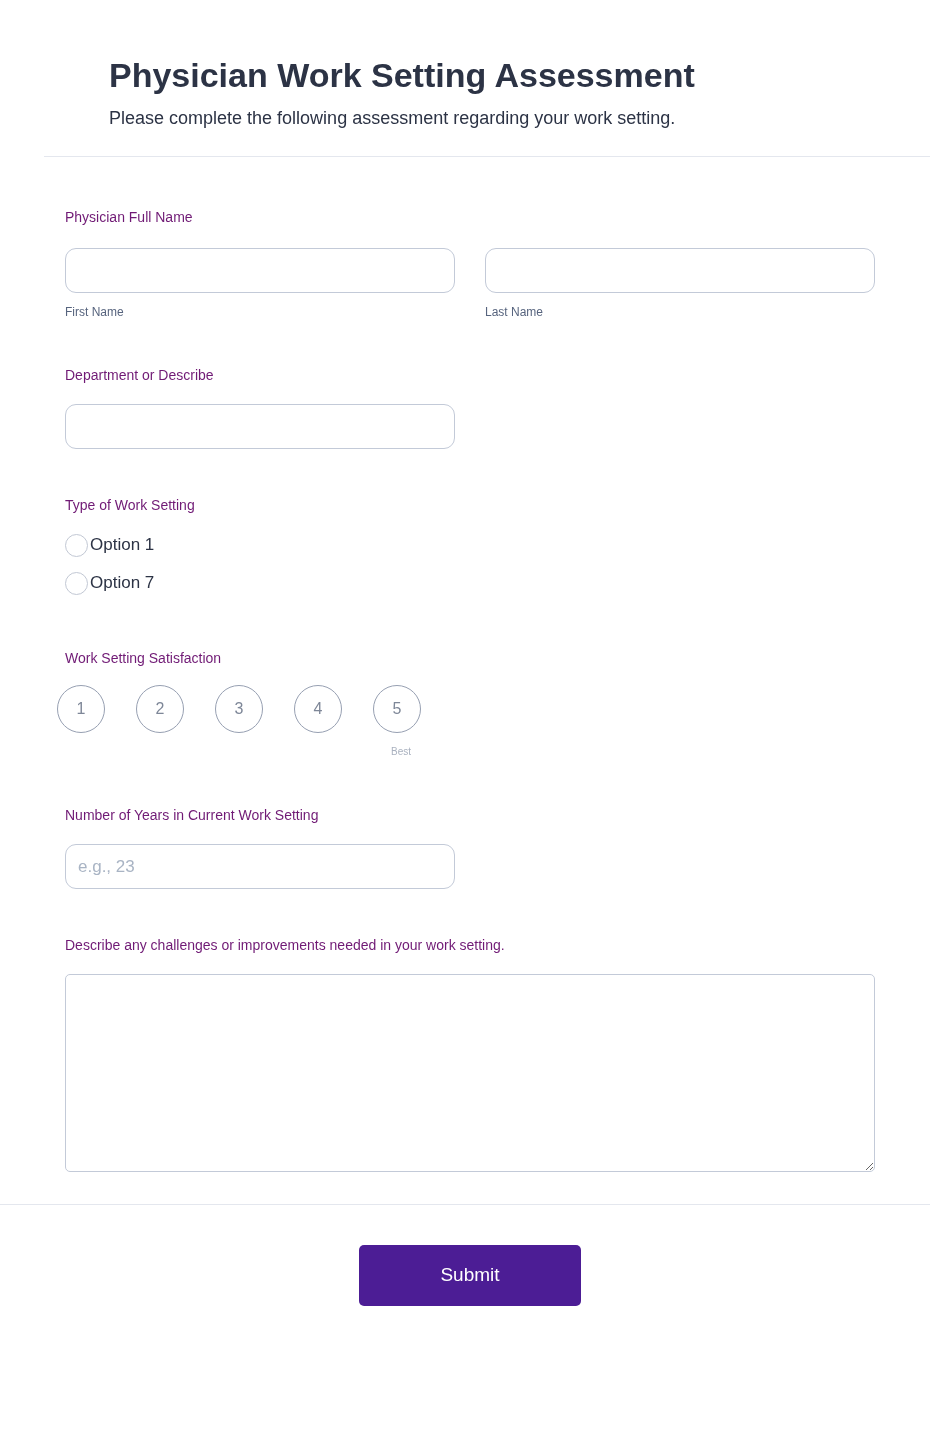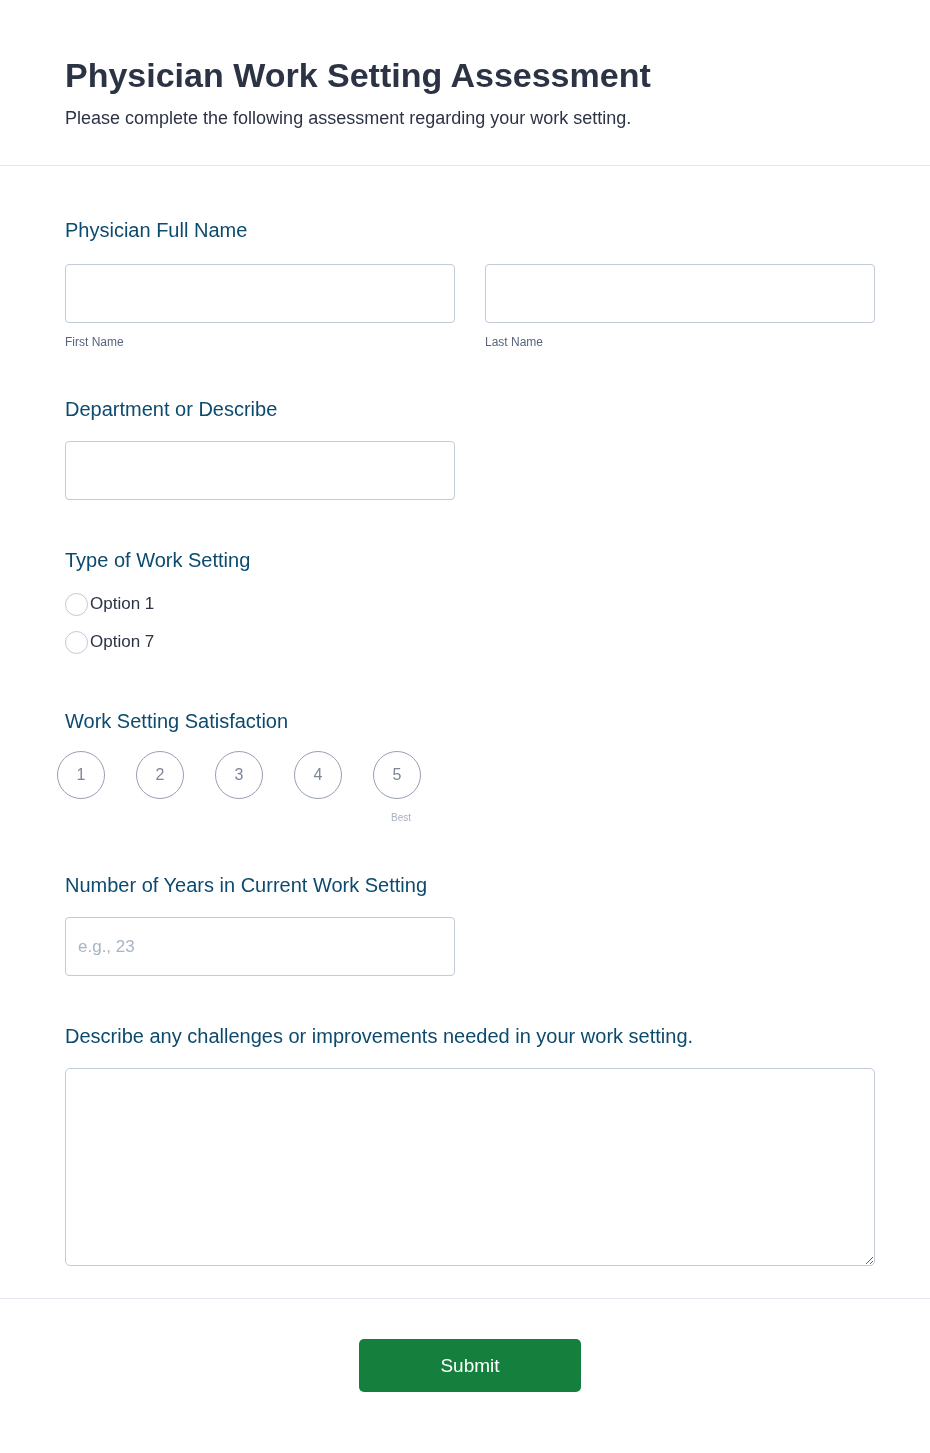--- a/index.html
+++ b/index.html
@@ -7,22 +7,23 @@
   body {
     width: 930px;
     min-height: 1453px;
     margin: 0 auto;
     font-family: "Liberation Sans", "DejaVu Sans", sans-serif;
     color: #2c3345;
   }
 
   
   .form-header {
-    padding: 56px 55px 36px 65px;
+    padding: 56px 55px 27px 65px;
     border-bottom: 1px solid #e4e7ee;
+    margin-left: 44px;
   }
   .form-title {
     font-size: 34px;
     font-weight: 700;
     color: #2c3345;
     line-height: 1.15;
   }
   .form-subtitle {
     margin-top: 13px;
     font-size: 18px;
@@ -30,37 +31,37 @@
     color: #2c3345;
   }
 
   
   .form-body { padding: 0 55px 0 65px; }
 
   .question { margin-top: 48px; }
   .question.first { margin-top: 52px; }
 
   .q-label {
-    font-size: 20px;
+    font-size: 14px;
     font-weight: 500;
-    color: #0c4a6e;
+    color: #701a75;
     line-height: 1.2;
   }
 
   input[type="text"], textarea {
     font-family: "Liberation Sans", "DejaVu Sans", sans-serif;
     font-size: 16px;
     color: #2c3345;
     border: 1px solid #c3cad8;
     border-radius: 4px;
     background: #ffffff;
     outline: none;
     padding: 4px 12px;
   }
-  input[type="text"] { height: 59px; }
+  input[type="text"] { height: 45px; border-radius: 11px; }
   ::placeholder { color: #a9b4c4; opacity: 1; font-size: 17px; }
 
   .name-row { display: flex; gap: 30px; margin-top: 22px; }
   .name-col { flex: 1 1 0; }
   .name-col input { width: 100%; }
   .sublabel {
     margin-top: 12px;
     font-size: 12px;
     color: #57647e;
   }
@@ -125,22 +126,22 @@
   
   .form-footer {
     margin-top: 32px;
     border-top: 1px solid #e4e7ee;
     padding: 40px 55px 51px 65px;
     display: flex;
     justify-content: center;
   }
   .submit-button {
     width: 222px;
-    height: 53px;
-    background: #15803d;
+    height: 61px;
+    background: #4c1d95;
     color: #ffffff;
     border: none;
     border-radius: 5px;
     font-family: "Liberation Sans", "DejaVu Sans", sans-serif;
     font-size: 19px;
     font-weight: 500;
     cursor: pointer;
   }
 </style>
 </head>

